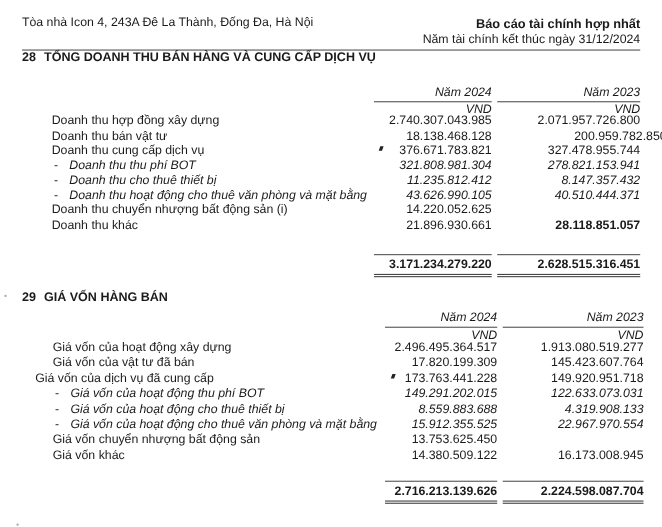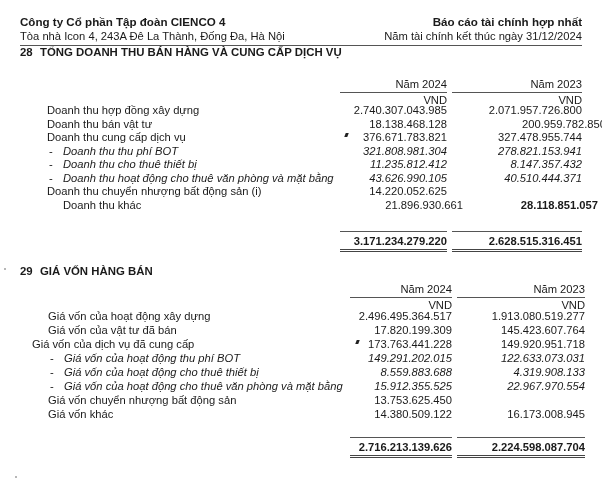--- a/index.html
+++ b/index.html
@@ -11,40 +11,39 @@
   .abs { position: absolute; white-space: nowrap; }
   .hdr-left { left: 20px; top: 14px; }
   .hdr-right { right: 20px; top: 14px; text-align: right; }
   .hdr-line1 { font-weight: bold; font-size: 11.6px; line-height: 15px; }
   .hdr-line2 { font-size: 11.2px; line-height: 15px; }
   .hdr-rule { position: absolute; left: 20px; right: 20px; top: 45px; height: 0; border-top: 1.4px solid #555; }
 
   .sec-title { font-weight: bold; font-size: 11.4px; }
   .sec-num { display: inline-block; width: 20px; }
 
-  .colhead { text-align: right; font-size: 11.2px; line-height: 13px; }
+  .colhead { text-align: right; font-size: 11.2px; line-height: 13px; font-style: italic; }
   .colhead .yr { border-bottom: 1.3px solid #555; padding-bottom: 1px; display: block; }
   .colhead .cur { display: block; padding-top: 1px; }
 
   .row { position: absolute; height: 13.5px; line-height: 13.5px; font-size: 11.2px; }
   .row .label { position: absolute; white-space: nowrap; }
   .row .val { position: absolute; text-align: right; white-space: nowrap; }
   .row.sub { font-style: italic; }
   .row.sub .dash { position: absolute; font-style: normal; }
 
   .total .val { font-weight: bold; border-top: 1.2px solid #555; border-bottom: 3px double #444; padding: 3px 0 1px 0; line-height: 13px; }
 
   .mark { position: absolute; width: 3px; height: 4px; background: #222; transform: skewX(-20deg); }
   .speck { position: absolute; width: 1.5px; height: 1.5px; background: #aaa; border-radius: 50%; }
 </style>
 </head>
 <body>
 
 <div class="abs hdr-left">
-  <div class="hdr-line1">Công ty Cổ phần Tập đoàn CIENCO 4</div>
   <div class="hdr-line2">Tòa nhà Icon 4, 243A Đê La Thành, Đống Đa, Hà Nội</div>
 </div>
 <div class="abs hdr-right">
   <div class="hdr-line1">Báo cáo tài chính hợp nhất</div>
   <div class="hdr-line2">Năm tài chính kết thúc ngày 31/12/2024</div>
 </div>
 <div class="hdr-rule"></div>
 
 <div class="abs sec-title" style="left:20px; top:46px;">
   <span class="sec-num">28</span><span>TỔNG DOANH THU BÁN HÀNG VÀ CUNG CẤP DỊCH VỤ</span>
@@ -91,21 +90,21 @@
     <span class="dash" style="left:49px;">-</span>
     <span class="label" style="left:63px;">Doanh thu hoạt động cho thuê văn phòng và mặt bằng</span>
     <span class="val" style="left:340px; width:107px;">43.626.990.105</span>
     <span class="val" style="left:452px; width:130px;">40.510.444.371</span>
   </div>
   <div class="row" style="top:185px; left:0; width:602px;">
     <span class="label" style="left:47px;">Doanh thu chuyển nhượng bất động sản (i)</span>
     <span class="val" style="left:340px; width:107px;">14.220.052.625</span>
     <span class="val" style="left:452px; width:130px;"></span>
   </div>
-  <div class="row" style="top:198.5px; left:16px; width:490px;">
+  <div class="row" style="top:198.5px; left:0; width:490px;">
     <span class="label" style="left:47px;">Doanh thu khác</span>
     <span class="val" style="left:340px; width:107px;">21.896.930.661</span>
     <span class="val" style="left:452px; width:130px;font-weight:bold;">28.118.851.057</span>
   </div>
   <div class="row total" style="top:231px; left:0; width:602px;">
     <span class="val" style="left:340px; width:107px;">3.171.234.279.220</span>
     <span class="val" style="left:452px; width:130px;">2.628.515.316.451</span>
   </div>
 </div>
 

